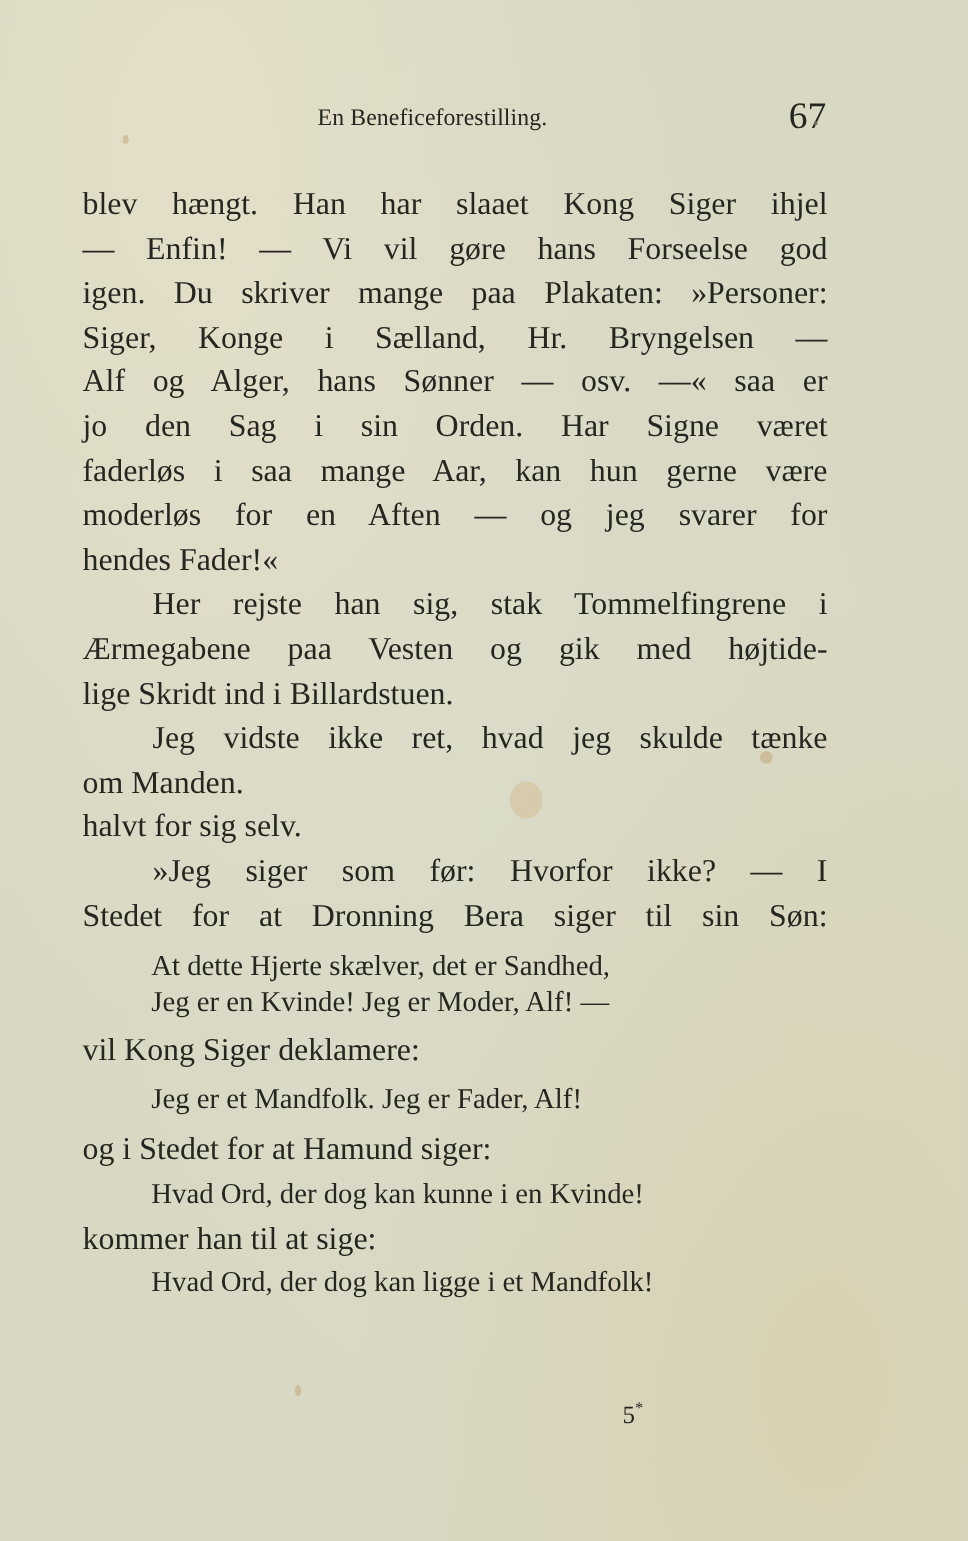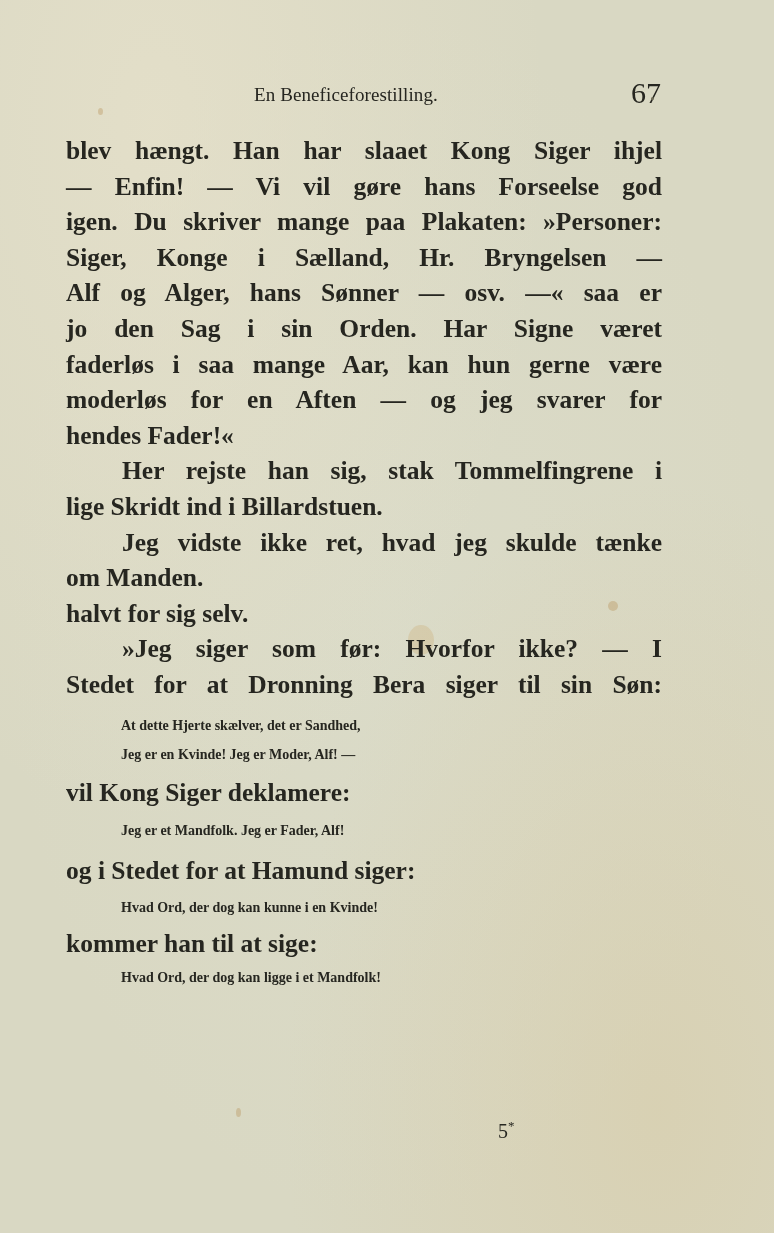--- a/index.html
+++ b/index.html
@@ -42,40 +42,39 @@
     position: absolute;
     top: 97px;
     left: 651px;
     width: 3px; height: 3px;
     border-radius: 50%;
     background: #6d6a55;
   }
   .text-block {
     position: absolute;
     left: 66px;
-    top: 133px;
+    top: 145px;
     width: 596px;
-    font-weight: bold;
   }
   .line {
     font-size: 25.5px;
     height: 35.6px;
     line-height: 35.6px;
     white-space: nowrap;
     text-align: justify;
     text-align-last: justify;
   }
   .line.last {
     text-align-last: left;
   }
   .line.indent {
     padding-left: 56px;
   }
   .verse {
-    font-size: 14px;
+    font-size: 23px;
     padding-left: 55px;
     white-space: nowrap;
     height: 29px;
     line-height: 29px;
   }
   .signature {
     position: absolute;
     left: 498px;
     top: 1118px;
     font-size: 20px;
@@ -109,20 +108,21 @@
     <div class="line">— Enfin! — Vi vil gøre hans Forseelse god</div>
     <div class="line">igen.  Du skriver mange paa Plakaten: »Personer:</div>
     <div class="line">Siger, Konge i Sælland, Hr. Bryngelsen —</div>
     <div class="line">Alf og Alger, hans Sønner — osv. —« saa er</div>
     <div class="line">jo den Sag i sin Orden.  Har Signe været</div>
     <div class="line">faderløs i saa mange Aar, kan hun gerne være</div>
     <div class="line">moderløs for en Aften — og jeg svarer for</div>
     <div class="line last">hendes Fader!«</div>
 
     <div class="line indent">Her rejste han sig, stak Tommelfingrene i</div>
+    <div class="line">Ærmegabene paa Vesten og gik med højtide-</div>
     <div class="line last">lige Skridt ind i Billardstuen.</div>
 
     <div class="line indent">Jeg vidste ikke ret, hvad jeg skulde tænke</div>
     <div class="line last">om Manden.</div>
 
     <div class="line last">halvt for sig selv.</div>
 
     <div class="line indent">»Jeg siger som før: Hvorfor ikke? — I</div>
     <div class="line">Stedet for at Dronning Bera siger til sin Søn:</div>
 

